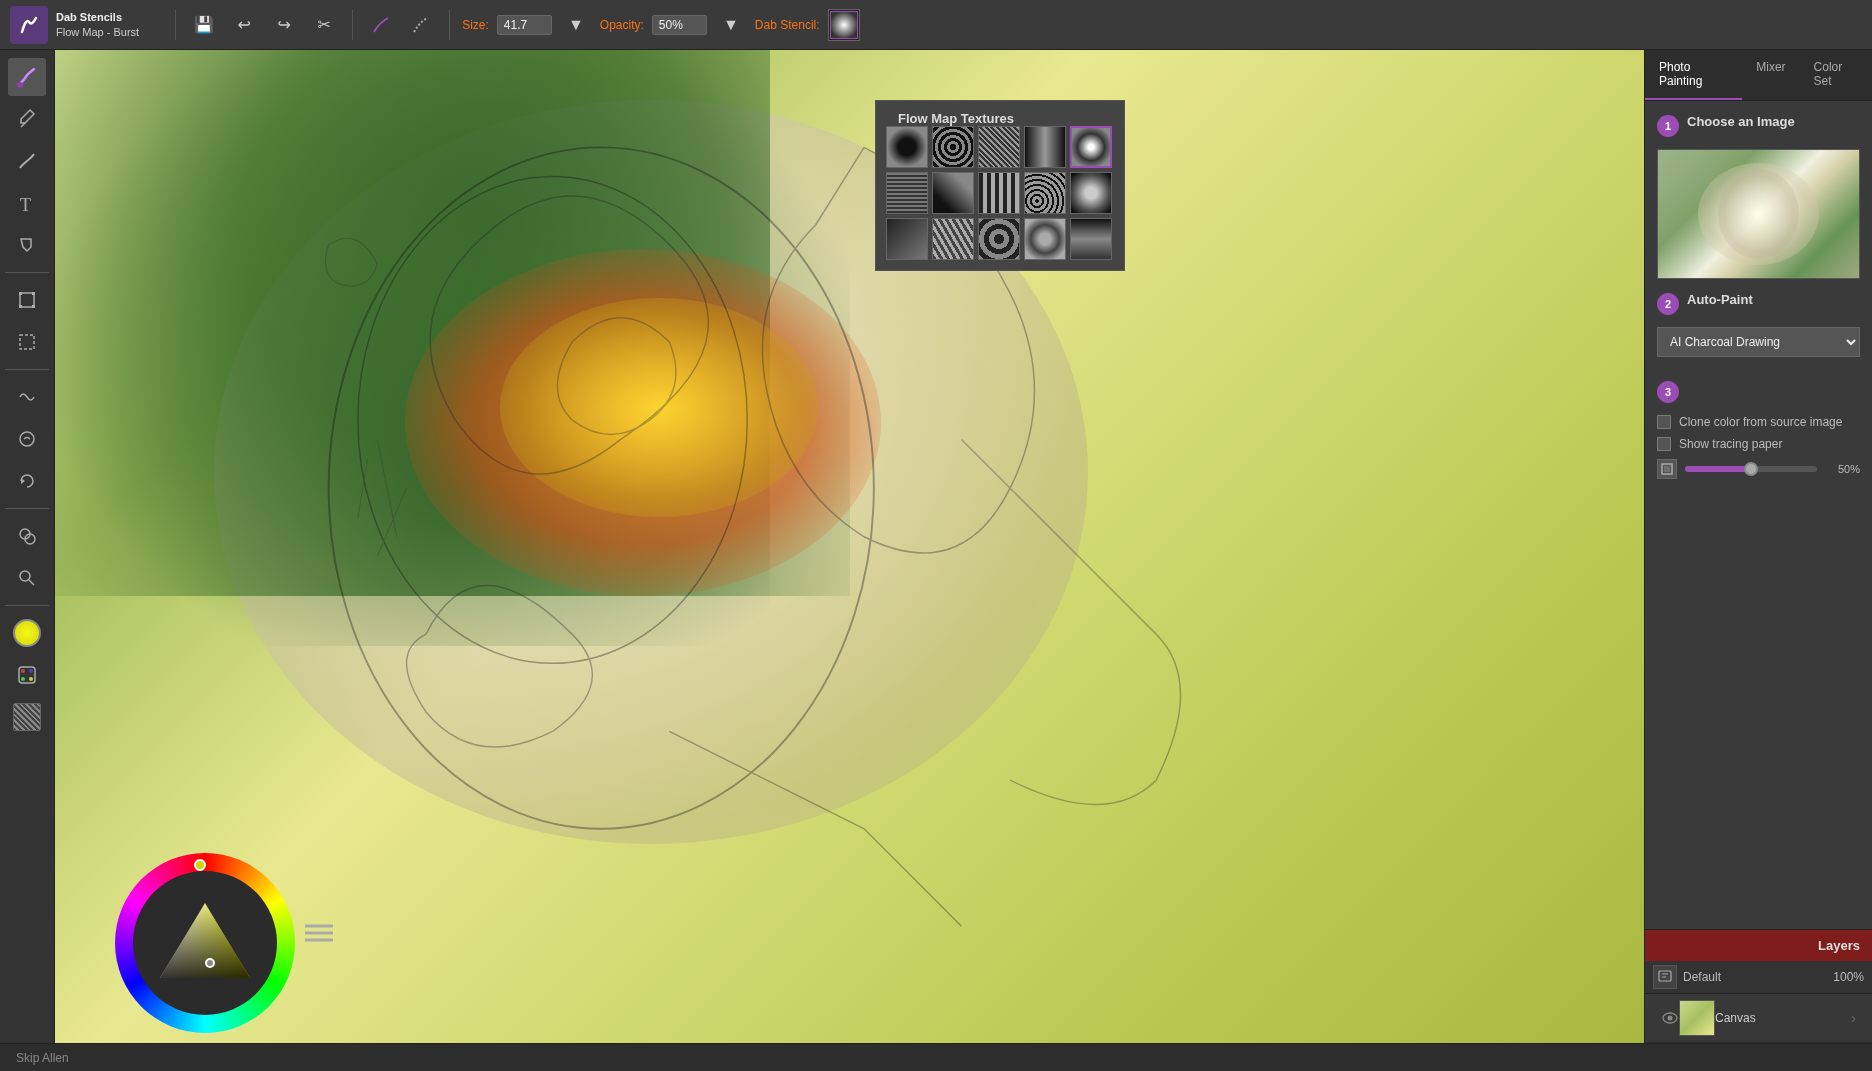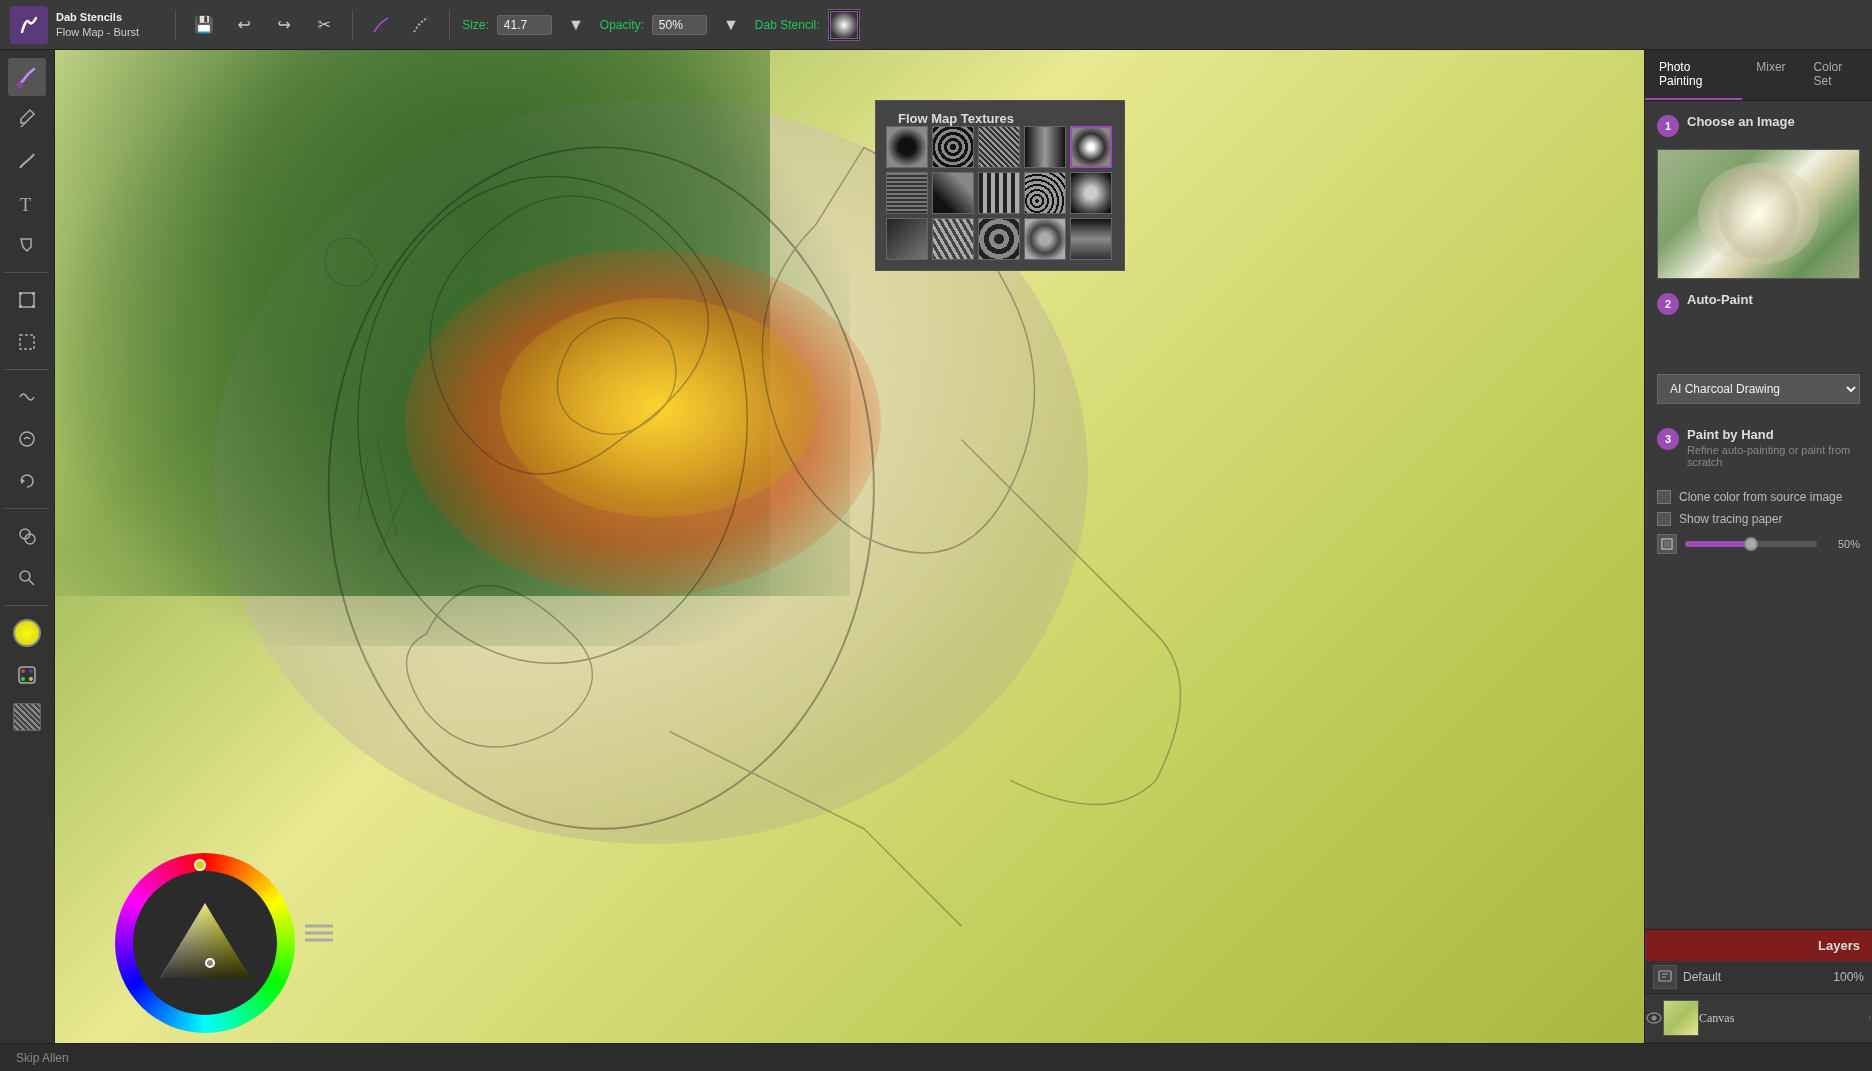--- a/index.html
+++ b/index.html
@@ -28,21 +28,21 @@
     #app-title span:first-child { font-weight: bold; color: #eee; }
     .toolbar-sep { width: 1px; height: 30px; background: #555; margin: 0 4px; }
     .toolbar-btn {
       width: 32px; height: 32px;
       background: transparent;
       border: none; border-radius: 3px;
       cursor: pointer;
       display: flex; align-items: center; justify-content: center;
       color: #ccc; font-size: 16px;
     }
-    .toolbar-label { color: #22c55e; font-size: 12px; }
+    .toolbar-label { color: #f97316; font-size: 12px; }
     .toolbar-value {
       background: #555;
       border: 1px solid #666;
       color: #eee;
       font-size: 12px;
       padding: 2px 6px;
       border-radius: 2px;
       width: 55px;
     }
     #dab-stencil-preview {
@@ -313,21 +313,20 @@
     #auto-paint-section { margin-bottom: 12px; }
     #auto-paint-dropdown {
       width: 100%;
       background: #555;
       border: 1px solid #666;
       color: #eee;
       padding: 6px 8px;
       font-size: 12px;
       margin-bottom: 10px;
       cursor: pointer;
-      margin-top: 47px;
     }
 
     .auto-paint-buttons {
       display: flex;
       gap: 20px;
       justify-content: center;
       margin-bottom: 8px;
     }
     .ap-btn-group {
       display: flex;
@@ -452,25 +451,24 @@
       color: #bbb;
       font-size: 12px;
     }
     .layer-opacity {
       color: #bbb;
       font-size: 12px;
     }
     .layer-row {
       display: flex;
       align-items: center;
-      padding: 6px 0;
+      padding: 6px 16px;
       background: #383838;
       border-bottom: 1px solid #2a2a2a;
       cursor: pointer;
-      font-family: Liberation Serif, serif;
     }
     .layer-vis-btn {
       width: 18px; height: 18px;
       display: flex; align-items: center; justify-content: center;
       font-size: 14px; color: #888;
     }
     .layer-thumb {
       width: 36px; height: 36px;
       background: linear-gradient(135deg, #c8d88a, #a8c060, #e8e890);
       border: 1px solid #555;
@@ -762,24 +760,20 @@
 
       <div id="auto-paint-section">
         <select id="auto-paint-dropdown">
           <option>AI Charcoal Drawing</option>
         </select>
 
       </div>
 
       <div class="step-row">
         <div class="step-num">3</div>
-        <div>
-          <div class="step-label">Paint by Hand</div>
-          <div class="pbh-subtitle">Refine auto-painting or paint from scratch</div>
-        </div>
       </div>
 
       <div id="paint-by-hand-section">
         <div class="checkbox-row">
           <div class="checkbox-box"></div>
           <span class="checkbox-label">Clone color from source image</span>
         </div>
         <div class="checkbox-row">
           <div class="checkbox-box"></div>
           <span class="checkbox-label">Show tracing paper</span>

